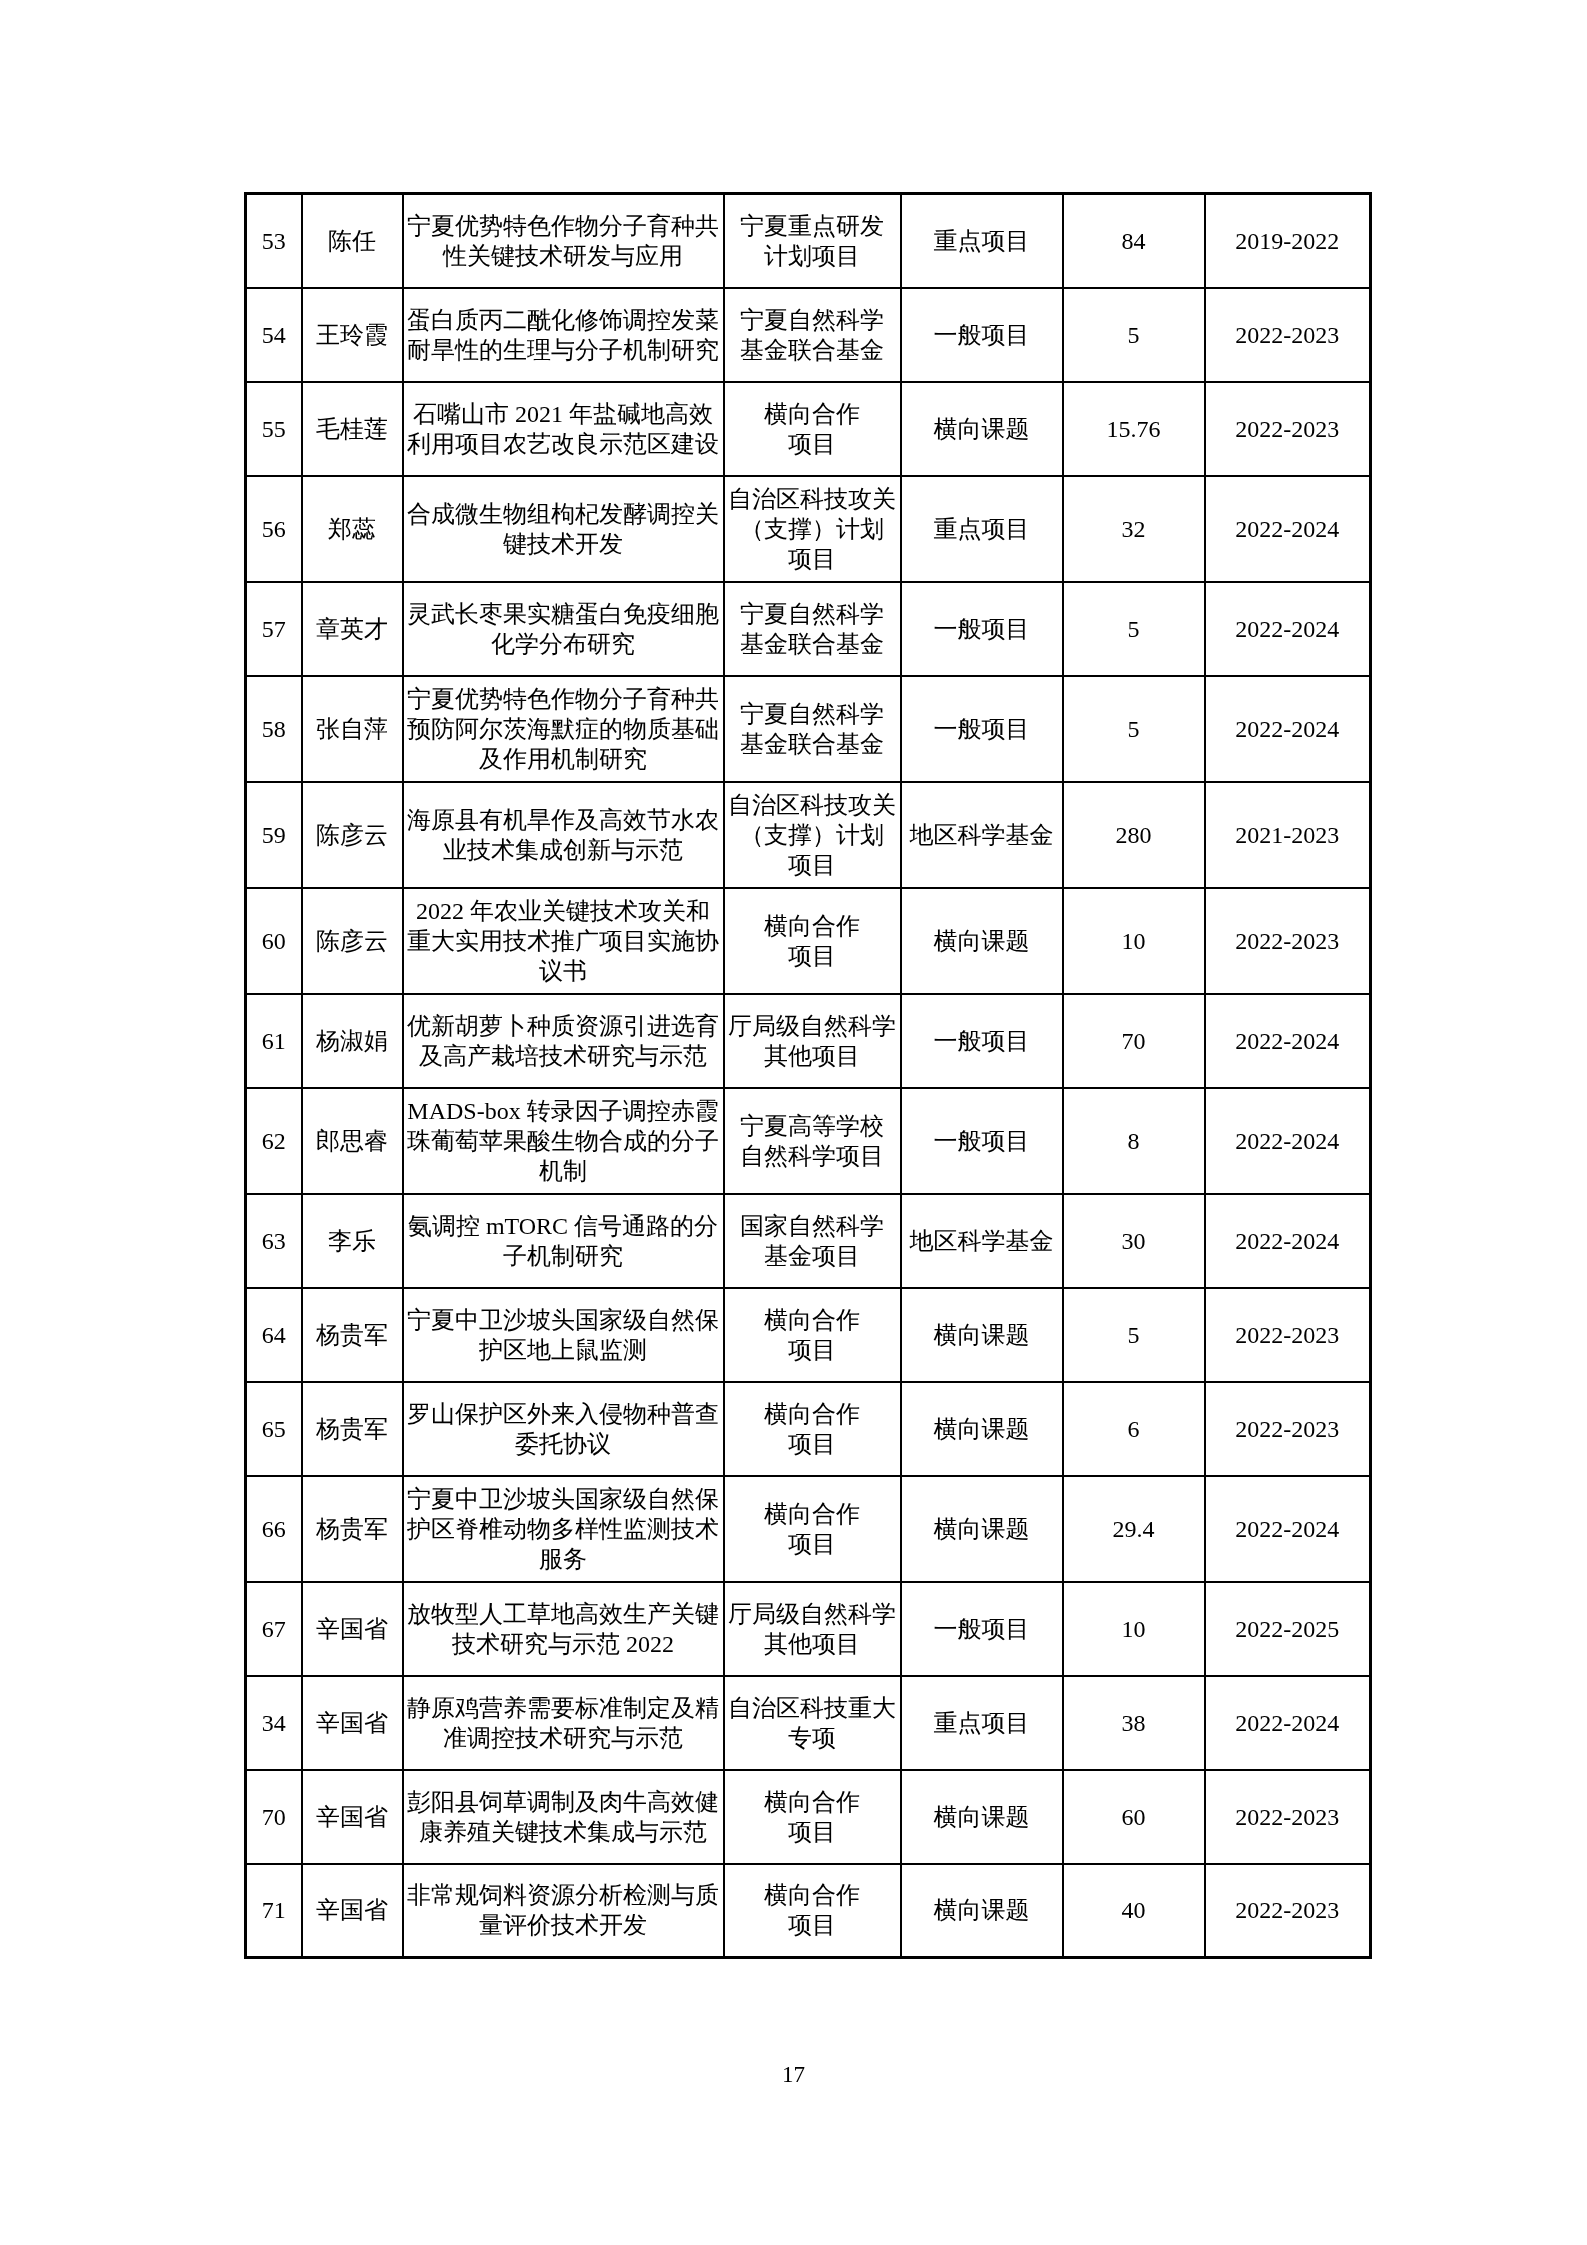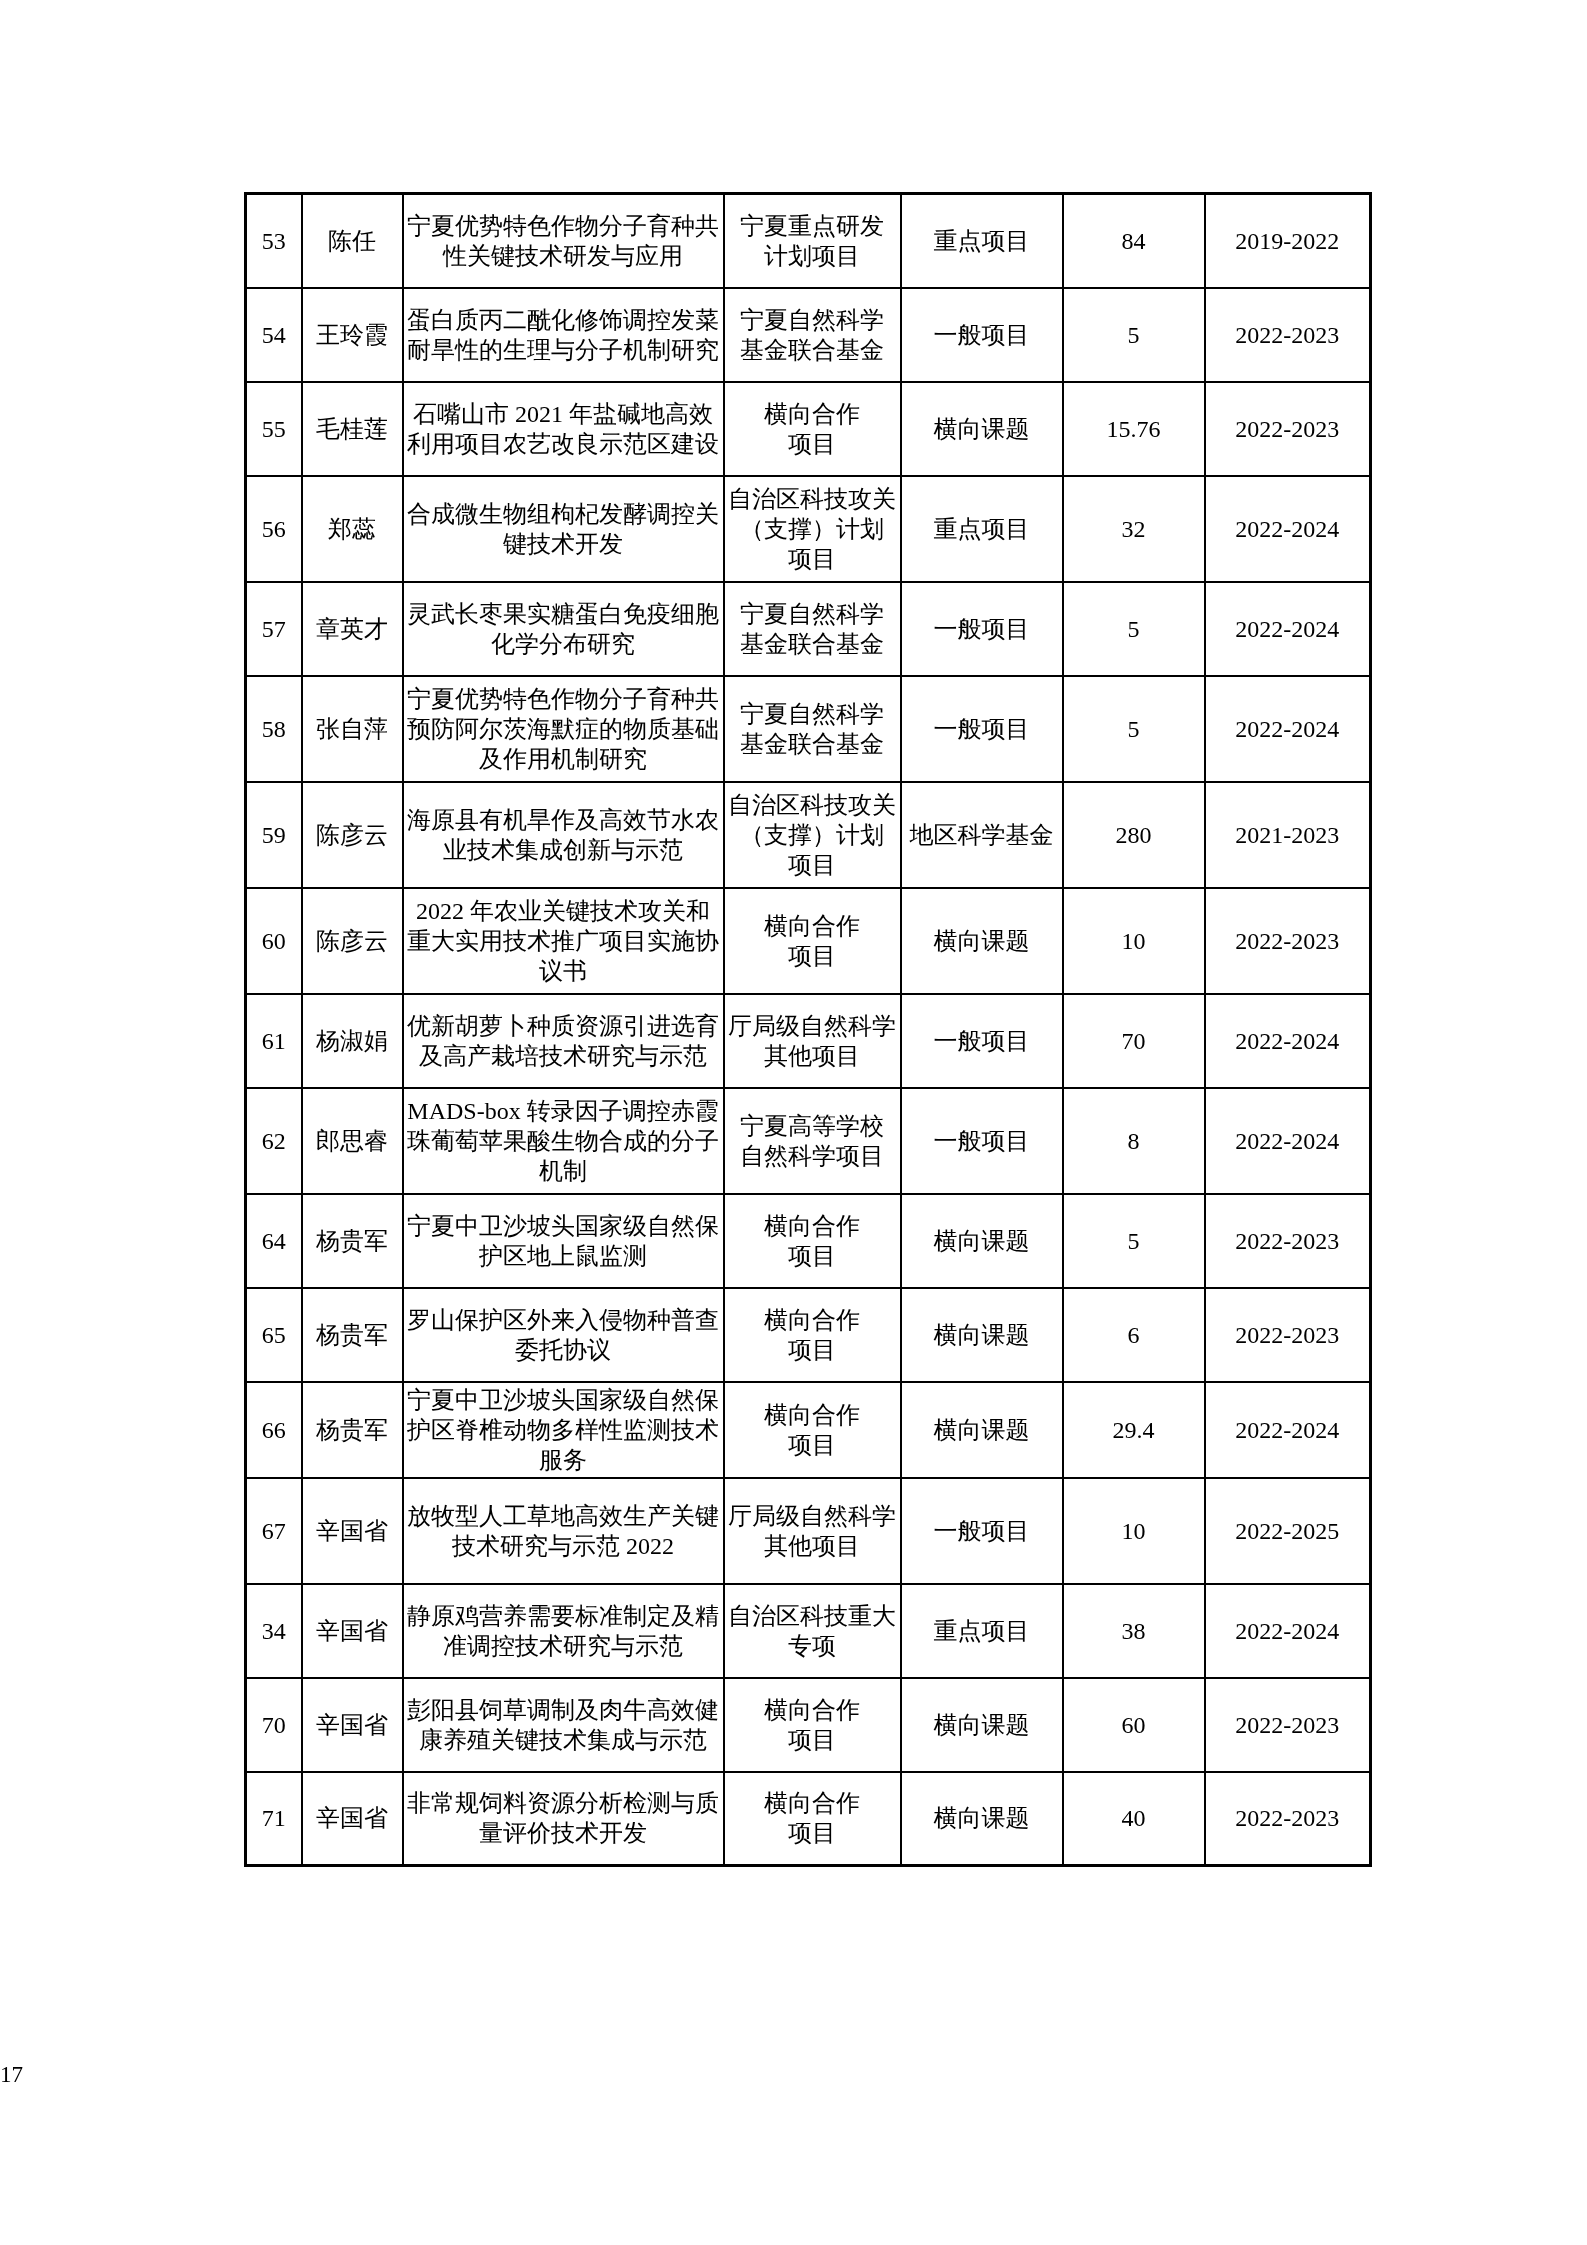--- a/index.html
+++ b/index.html
@@ -45,21 +45,21 @@
   col.c-title{width:321px;}
   col.c-source{width:177px;}
   col.c-cat{width:162px;}
   col.c-amount{width:142px;}
   col.c-years{width:166px;}
   .page-number{
     position:absolute;
     top:2062px;
     left:0;
     width:100%;
-    text-align:left;
+    text-align:center;
     font-size:23px;
   }
 </style>
 </head>
 <body>
 
 <div class="page">
 
   <table class="doc-table">
     <colgroup>
@@ -181,20 +181,31 @@
           <td>MADS-box 转录因子调控赤霞
 珠葡萄苹果酸生物合成的分子
 机制</td>
           <td>宁夏高等学校
 自然科学项目</td>
           <td>一般项目</td>
           <td>8</td>
           <td>2022-2024</td>
         </tr>
         <tr>
+          <td>63</td>
+          <td>李乐</td>
+          <td>氨调控 mTORC 信号通路的分
+子机制研究</td>
+          <td>国家自然科学
+基金项目</td>
+          <td>地区科学基金</td>
+          <td>30</td>
+          <td>2022-2024</td>
+        </tr>
+        <tr>
           <td>64</td>
           <td>杨贵军</td>
           <td>宁夏中卫沙坡头国家级自然保
 护区地上鼠监测</td>
           <td>横向合作
 项目</td>
           <td>横向课题</td>
           <td>5</td>
           <td>2022-2023</td>
         </tr>

